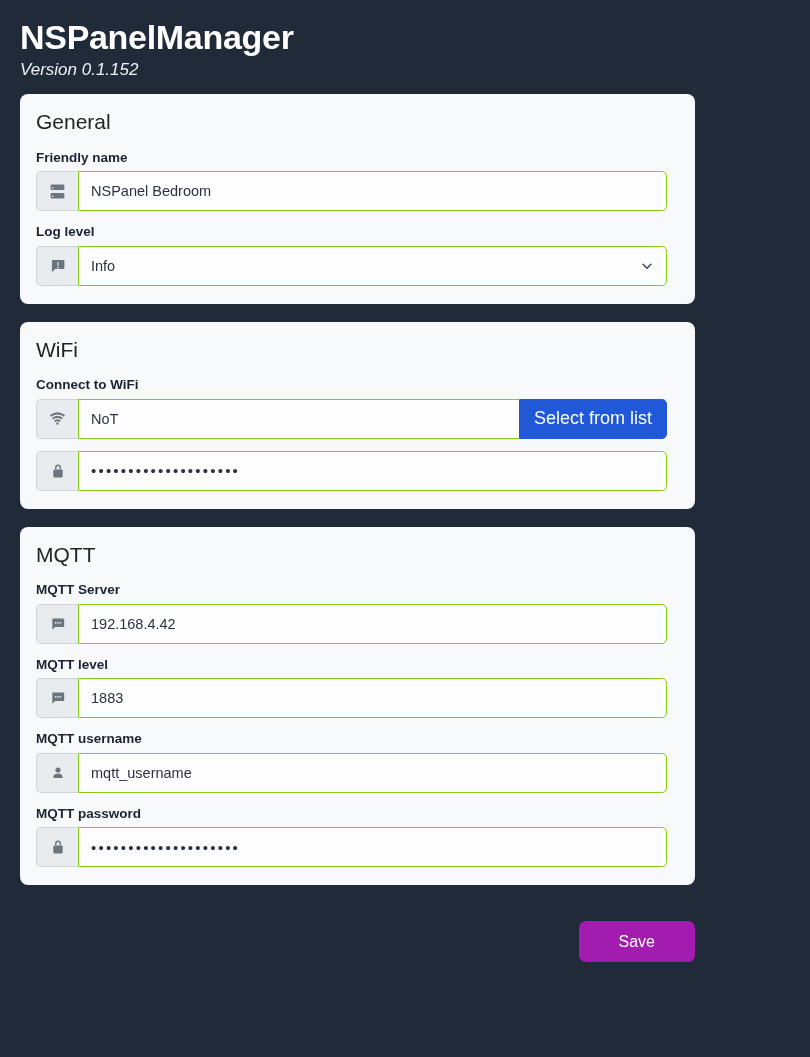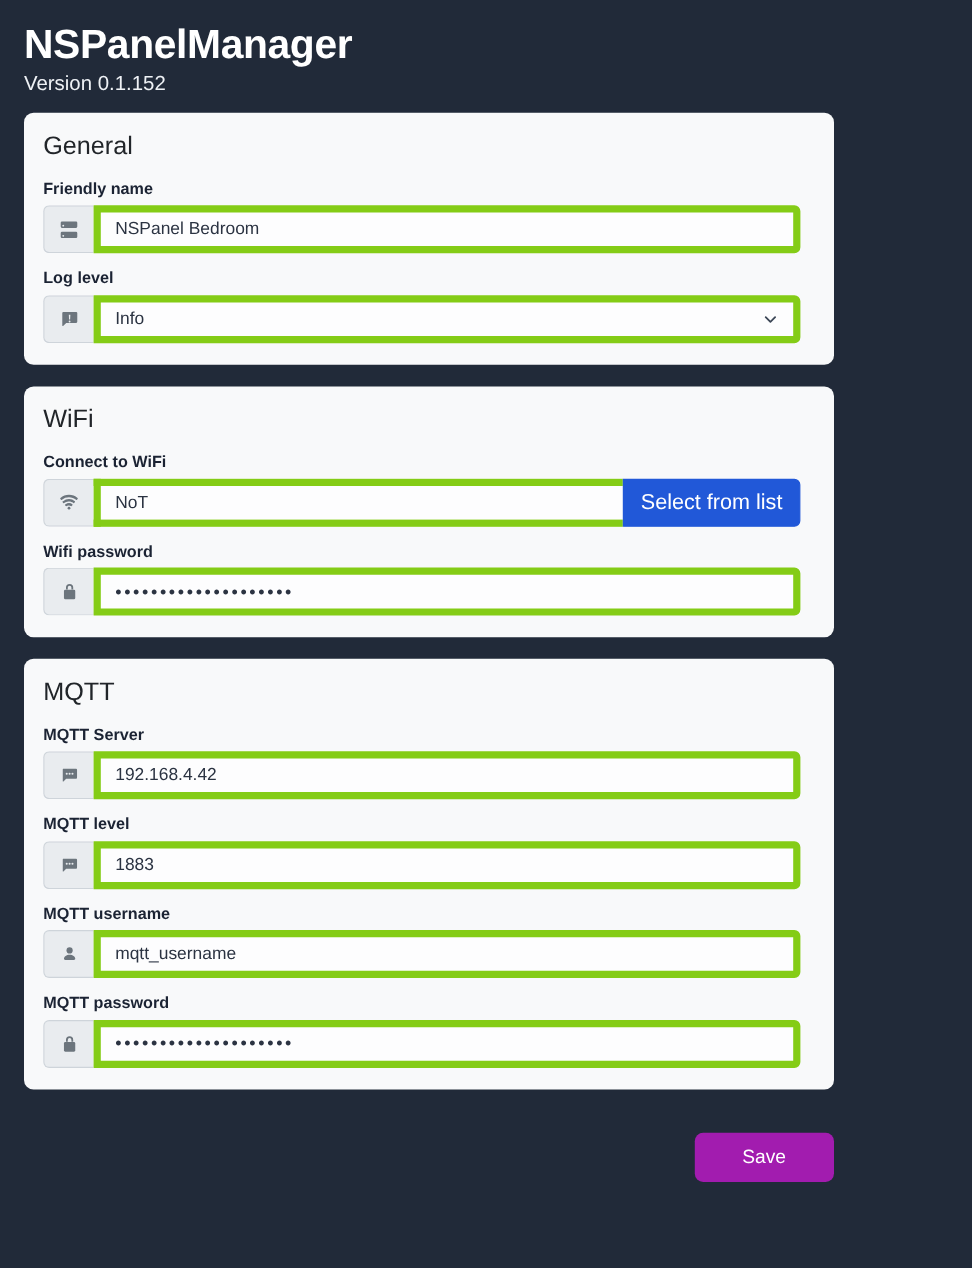--- a/index.html
+++ b/index.html
@@ -34,20 +34,21 @@
     color: #ffffff;
     line-height: 1.15;
     letter-spacing: -0.3px;
   }
   .app-version {
     font-size: 17px;
     font-weight: 400;
     color: #eef1f5;
     margin-top: 3px;
     line-height: 1.2;
+    font-style: italic;
   }
 
   
   .card {
     background: #f8f9fa;
     border-radius: 8px;
     padding: 14px 28px 18px 16px;
     margin-bottom: 18px;
   }
   .card-title {
@@ -88,21 +89,21 @@
     display: flex;
     align-items: center;
     justify-content: center;
   }
   .input-prefix svg { display: block; }
 
   .input-control {
     flex: 1 1 auto;
     min-width: 0;
     background: #fdfdfe;
-    border: 6px solid #84cc16;
+    border: 1px solid #84cc16;
     border-radius: 0 5px 5px 0;
     display: flex;
     align-items: center;
     padding: 0 12px;
     font-size: 14.5px;
     color: #2b3342;
     font-family: "Liberation Sans", sans-serif;
     line-height: 38px;
     overflow: hidden;
     white-space: nowrap;
@@ -221,21 +222,20 @@
             <path d="M8 10.6c.52 0 1 .17 1.38.46a.5.5 0 0 0 .66-.05l.62-.68a.5.5 0 0 0-.05-.73A3.92 3.92 0 0 0 8 8.7a3.92 3.92 0 0 0-2.61.9.5.5 0 0 0-.5.73l.62.68a.5.5 0 0 0 .66.05c.38-.29.86-.46 1.38-.46Z"></path>
             <circle cx="8" cy="12.7" r="1.1"></circle>
           </svg>
         </span>
         <div class="input-control with-button">NoT</div>
         <button class="group-button">Select from list</button>
       </div>
     </div>
 
     <div class="field">
-      <label class="field-label">Wifi password</label>
       <div class="input-group">
         <span class="input-prefix">
           <svg width="16" height="16" viewBox="0 0 16 16" fill="#6c757d" aria-hidden="true">
             <path d="M8 1.6a3 3 0 0 0-3 3v1.6h1.5V4.6a1.5 1.5 0 0 1 3 0v1.6H11V4.6a3 3 0 0 0-3-3Z"></path>
             <rect x="3.3" y="6.4" width="9.4" height="8" rx="1.1"></rect>
           </svg>
         </span>
         <div class="input-control">
           <span class="pwd-dots">••••••••••••••••••••</span>
         </div>

